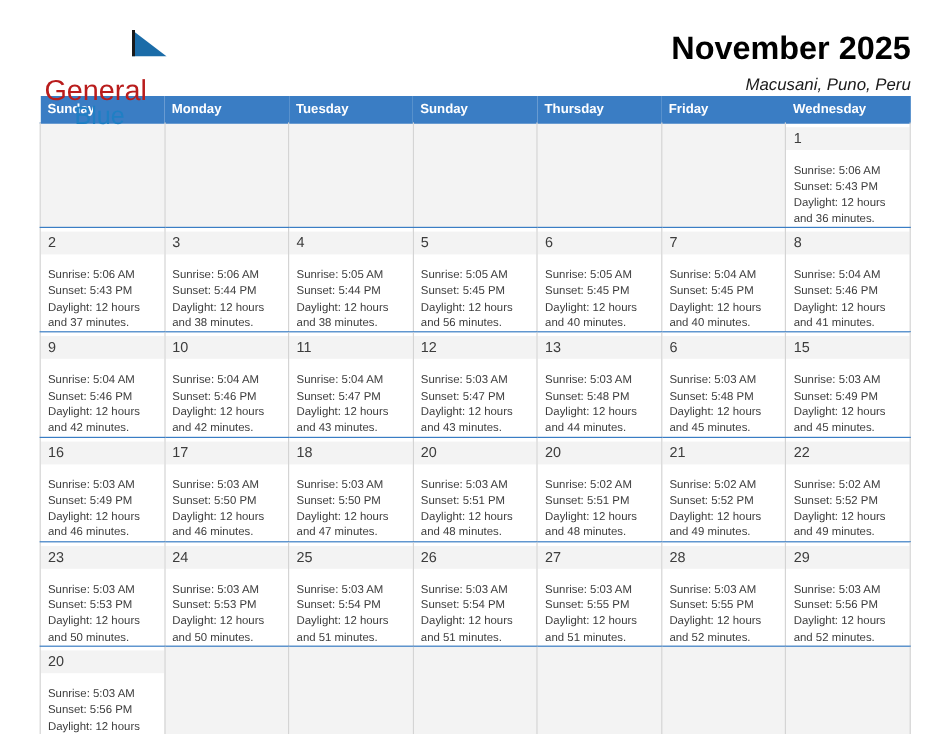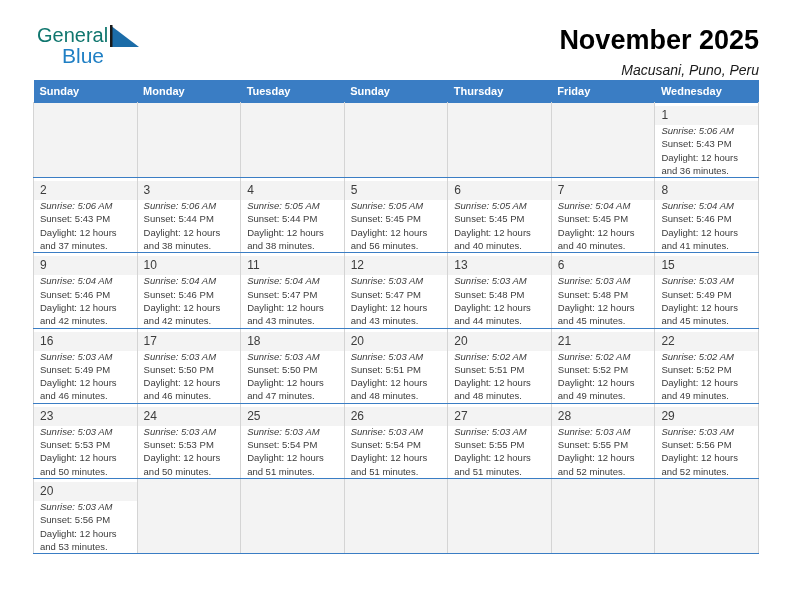--- a/index.html
+++ b/index.html
@@ -32,25 +32,26 @@
     box-sizing: border-box;
   }
   .logo {
     position: relative;
     width: 120px;
     height: 48px;
     padding-left: 4px;
     box-sizing: border-box;
   }
   .logo-general {
-    font-size: 20px;
-    color: #0f766e;
+    font-size: 24px;
+    color: #b91c1c;
     letter-spacing: 0px;
     line-height: 22px;
     display: block;
+    margin-top: 41px;
   }
   .logo-blue {
     font-size: 21px;
     color: #1f7fc4;
     line-height: 22px;
     display: block;
     padding-left: 25px;
     margin-top: -1px;
   }
   .logo-flag {
@@ -125,21 +126,21 @@
     padding: 2px 5px 2px 6px;
   }
   .detail {
     display: block;
     font-size: 9.5px;
     color: #3c3c3c;
     line-height: 12.3px;
     margin-top: 1px;
     white-space: nowrap;
   }
-  .detail.first { margin-top: 0; font-style: italic; }
+  .detail.first { margin-top: 12px; }
 </style>
 </head>
 <body>
 
 <div class="page">
 
   <div class="header">
 
     <div class="logo">
       <span class="logo-general">General</span>

